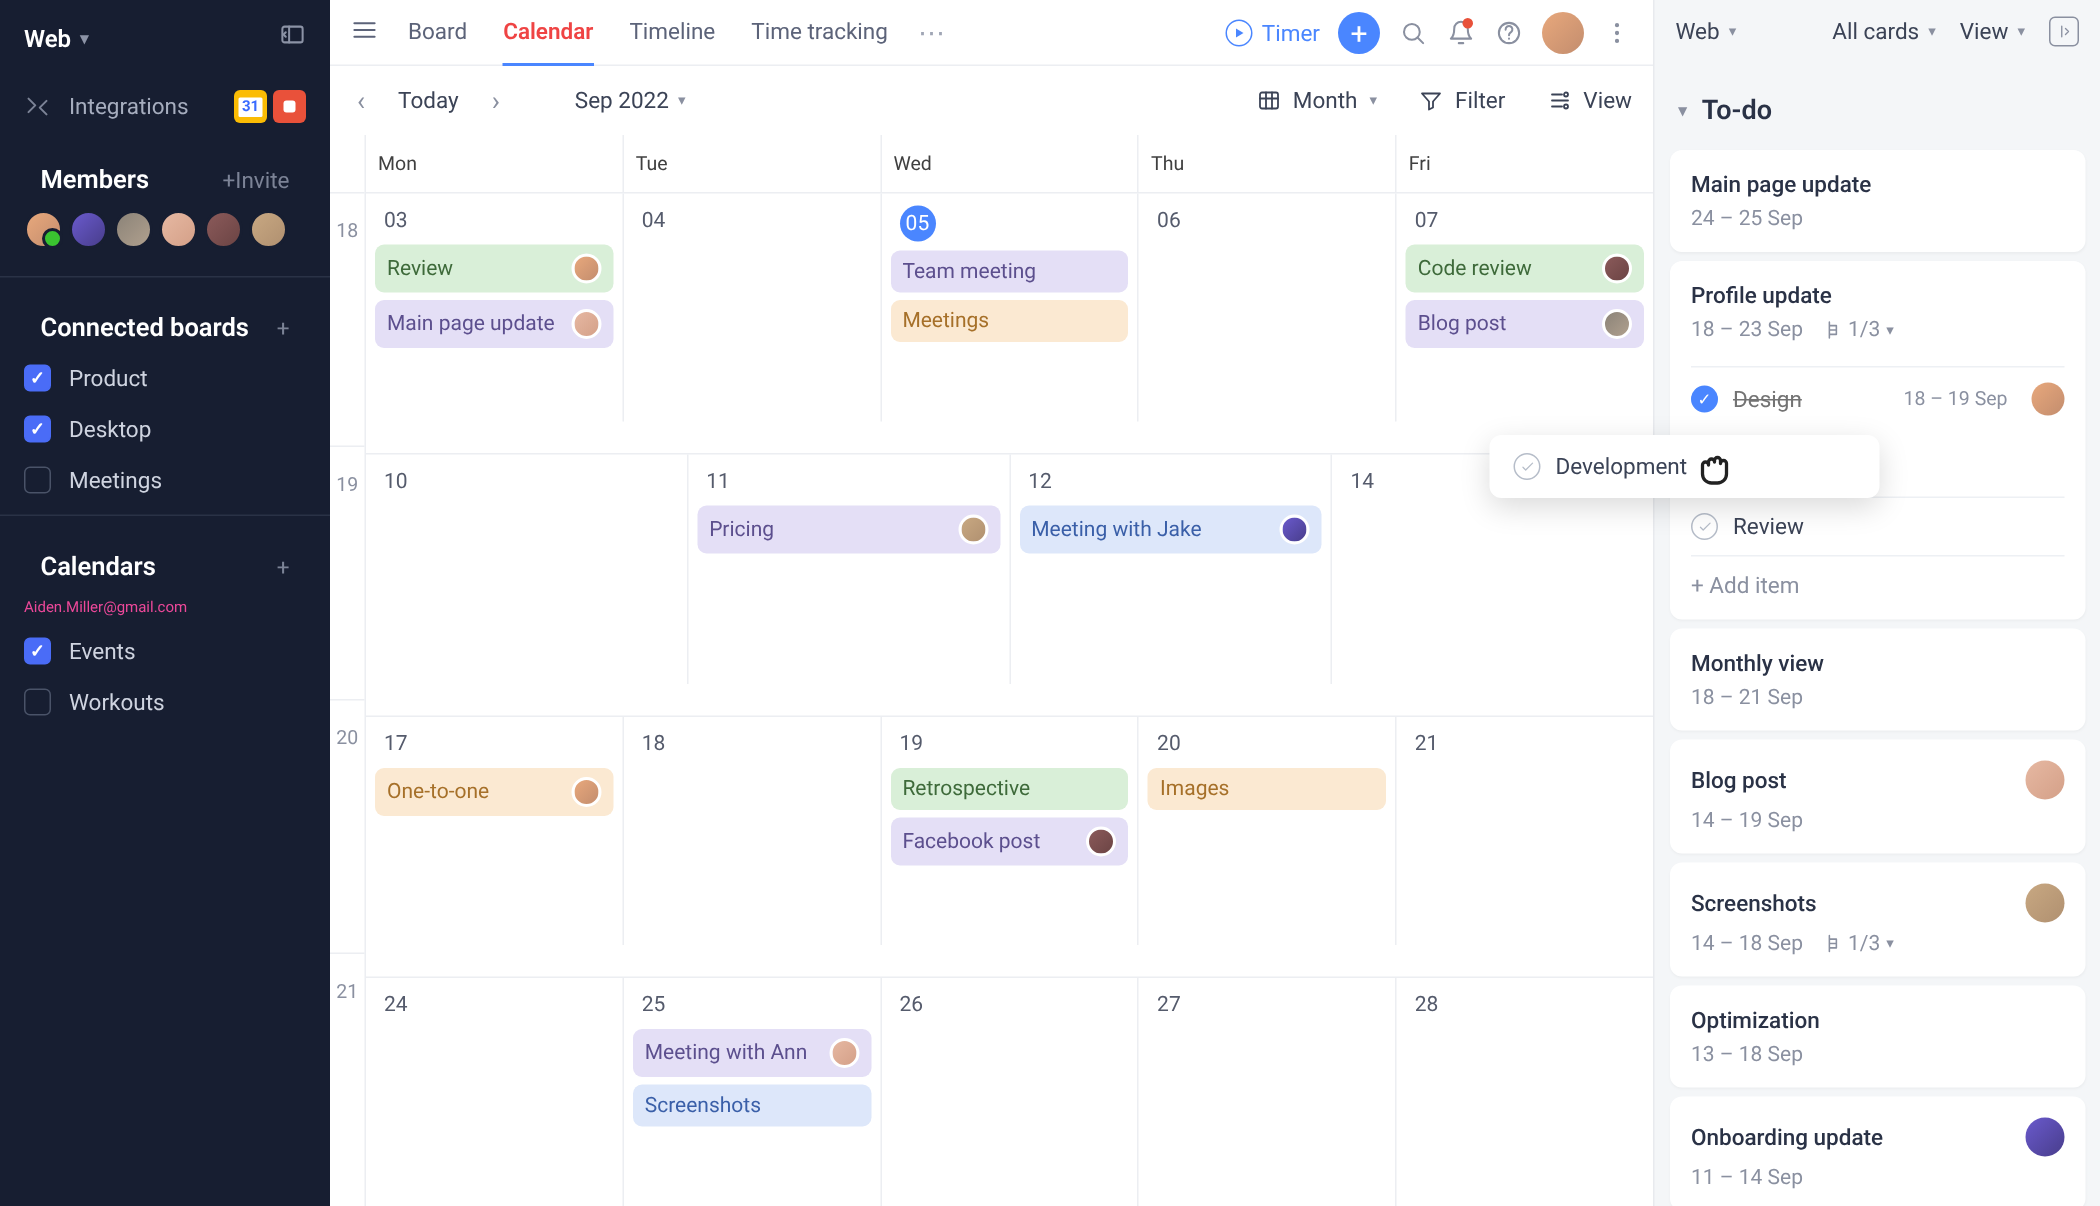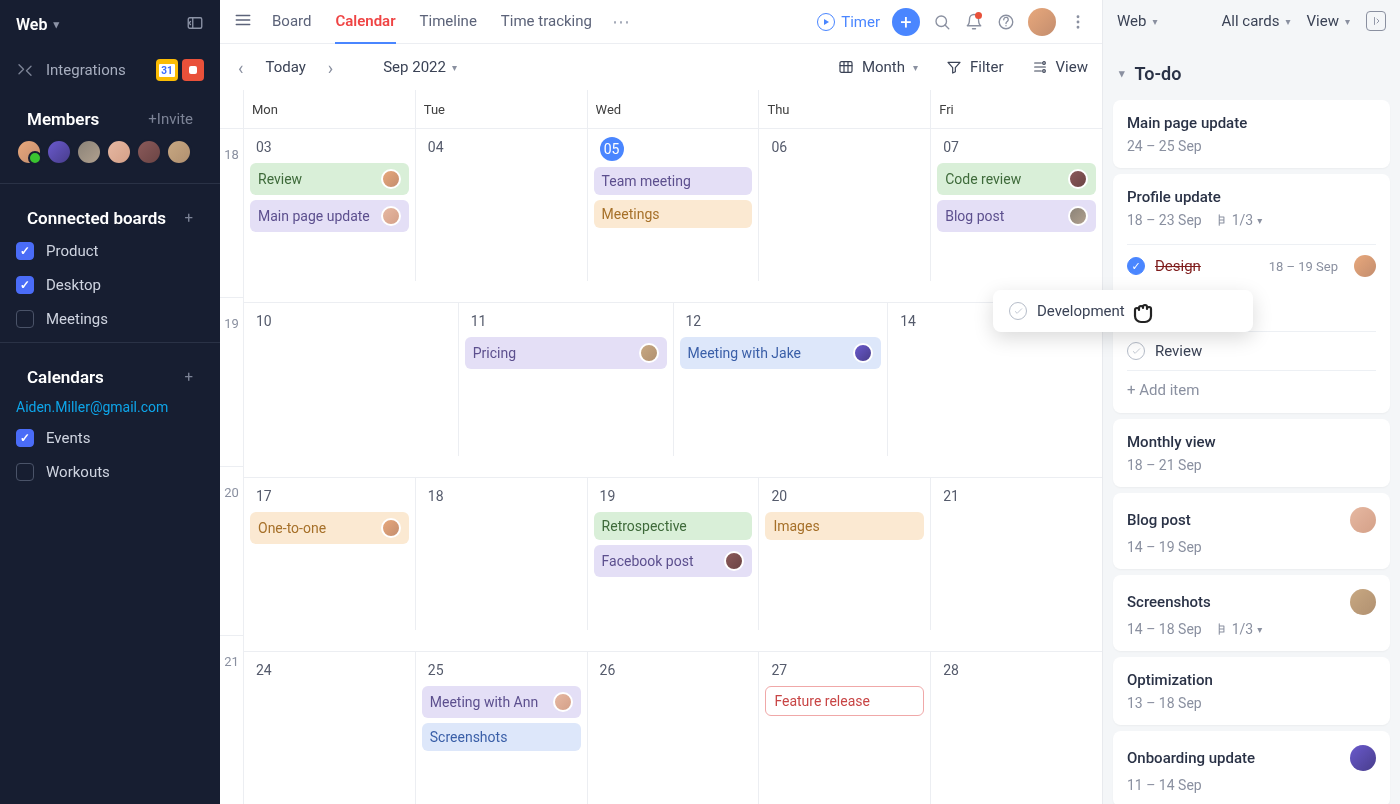--- a/index.html
+++ b/index.html
@@ -56,21 +56,21 @@
   .av6{background:linear-gradient(135deg,#c8a882,#b09070);}
   .avatars .avatar:first-child{position:relative;}
   .avatars .avatar:first-child::after{content:"";position:absolute;bottom:-2px;right:-2px;width:10px;height:10px;background:#3ac430;border-radius:50%;border:2px solid #171e31;}
   .sb-divider{height:1px;background:#2a3246;margin:6px 0;}
   .sb-check-item {
     display:flex;align-items:center;gap:12px;padding:8px 16px;font-size:15px;color:#cfd4e0;cursor:pointer;
   }
   .chk { width:18px;height:18px;border-radius:4px;border:1.5px solid #4a5368;display:flex;align-items:center;justify-content:center;}
   .chk.checked{background:#4a6cf7;border-color:#4a6cf7;}
   .chk.checked::after{content:"✓";color:#fff;font-size:12px;font-weight:bold;}
-  .sb-sub {padding:6px 16px;font-size:14px;color:#0ea5e9;}
+  .sb-sub {padding:6px 16px;font-size:10px;color:#ec4899;}
 
   
   .main { flex:1; display:flex; flex-direction:column; background:#fff;}
   .topbar {
     height:44px;border-bottom:1px solid #eceef2;display:flex;align-items:center;padding:0 14px;gap:12px;
   }
   .hamb svg{width:18px;height:18px;stroke:#5c6379;}
   .tabs{display:flex;gap:24px;margin-left:8px;}
   .tab{font-size:15px;color:#5c6379;cursor:pointer;padding:12px 0;}
   .tab.active{color:#ef4444;font-weight:600;border-bottom:2px solid #4a86ff;margin-bottom:-1px;}
@@ -134,21 +134,21 @@
   .card-h{display:flex;align-items:center;justify-content:space-between;}
   .card-title{font-size:15px;font-weight:500;color:#2a3246;}
   .card-sub{font-size:14px;color:#8a90a0;display:flex;align-items:center;gap:12px;}
   .card-sub svg{width:14px;height:14px;}
   .card-av{width:26px;height:26px;border-radius:50%;}
   .subtasks{margin-top:10px;}
   .subtask{display:flex;align-items:center;gap:10px;padding:10px 0;border-top:1px solid #edf0f4;font-size:15px;color:#3b4356;}
   .subtask .circ{width:18px;height:18px;border-radius:50%;border:1.5px solid #b6bdc9;display:flex;align-items:center;justify-content:center;}
   .subtask.done .circ{background:#4a86ff;border-color:#4a86ff;}
   .subtask.done .circ::after{content:"✓";color:#fff;font-size:11px;}
-  .subtask.done .lbl{text-decoration:line-through;color:#7f1d1d;}
+  .subtask.done .lbl{text-decoration:line-through;color:#737373;}
   .subtask .meta{margin-left:auto;font-size:13px;color:#8a90a0;display:flex;align-items:center;gap:16px;}
   .subtask .sav{width:22px;height:22px;border-radius:50%;}
   .subtask.floating{position:absolute;background:#fff;box-shadow:0 6px 20px rgba(0,0,0,0.15);border-radius:8px;padding:12px 16px;border:none;width:260px;z-index:50;}
   .add-item{font-size:15px;color:#8a90a0;padding:10px 0 0;cursor:pointer;border-top:1px solid #edf0f4;}
   .grab-cursor{position:absolute;z-index:60;}
 
   svg{stroke:currentColor;fill:none;stroke-width:1.8;stroke-linecap:round;stroke-linejoin:round;}
 </style>
 </head>
 <body>
@@ -410,24 +410,21 @@
       <div class="daynum ">25</div><div class="ev c-purple">
         <span>Meeting with Ann</span>
         <span class="evav av4" style="background: linear-gradient(135deg, rgb(230, 184, 162), rgb(212, 160, 136));"></span>
       </div><div class="ev c-blue">
         <span>Screenshots</span>
 
       </div></div>
             <div class="cell">
       <div class="daynum ">26</div></div>
             <div class="cell">
-      <div class="daynum ">27</div><div class="ev c-red">
-        <span>Feature release</span>
-
-      </div></div>
+      <div class="daynum ">27</div></div>
             <div class="cell">
       <div class="daynum ">28</div></div>
           </div>
         </div>
     </div>
   </div>
 </div>
 
 <aside class="panel" style="position:relative;">
   <div class="panel-top">

